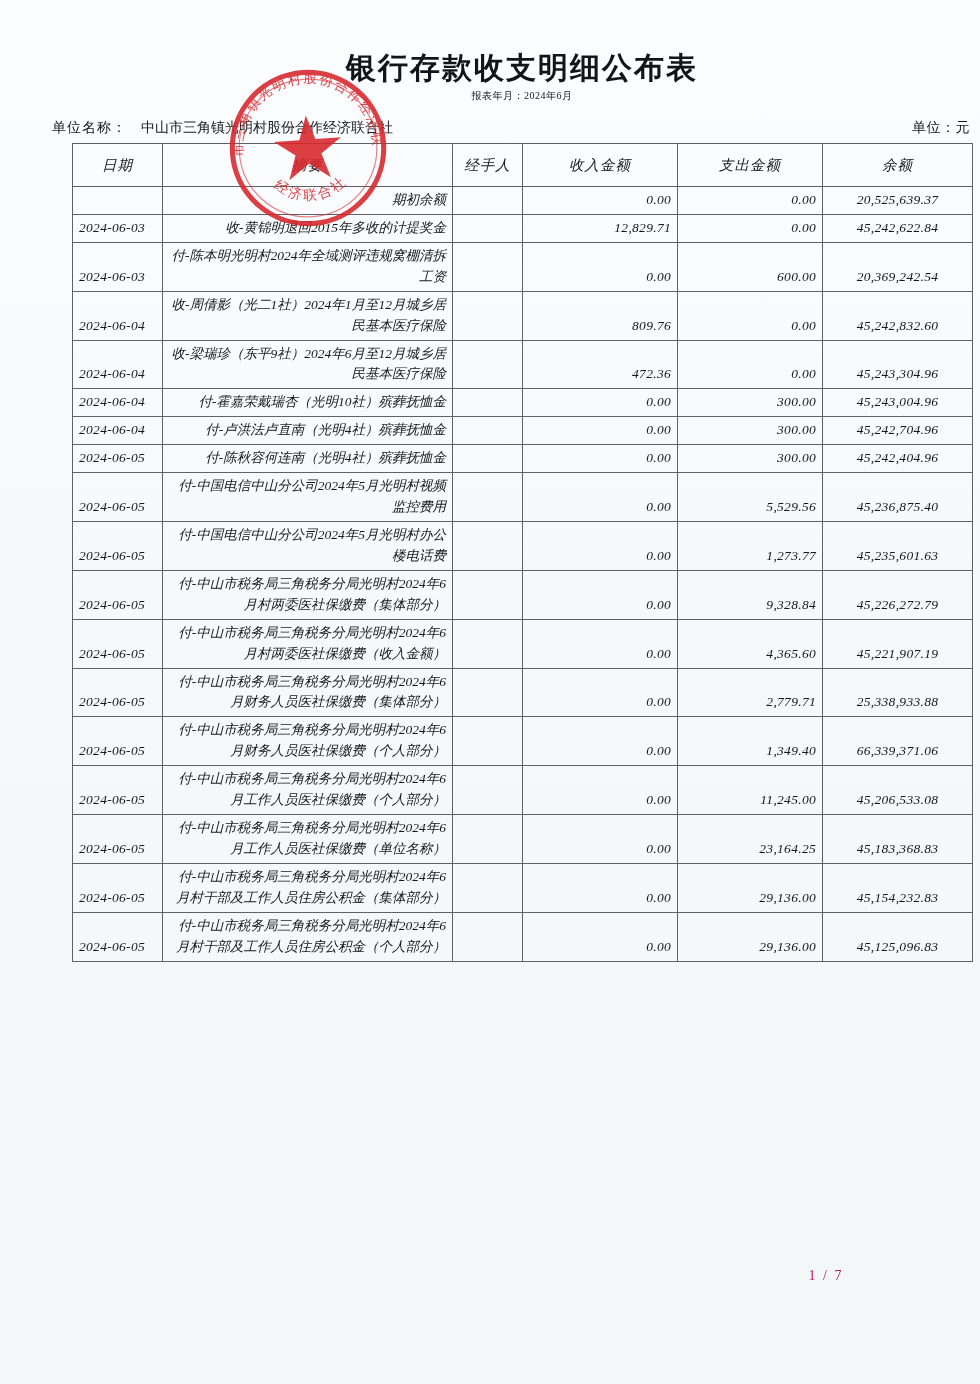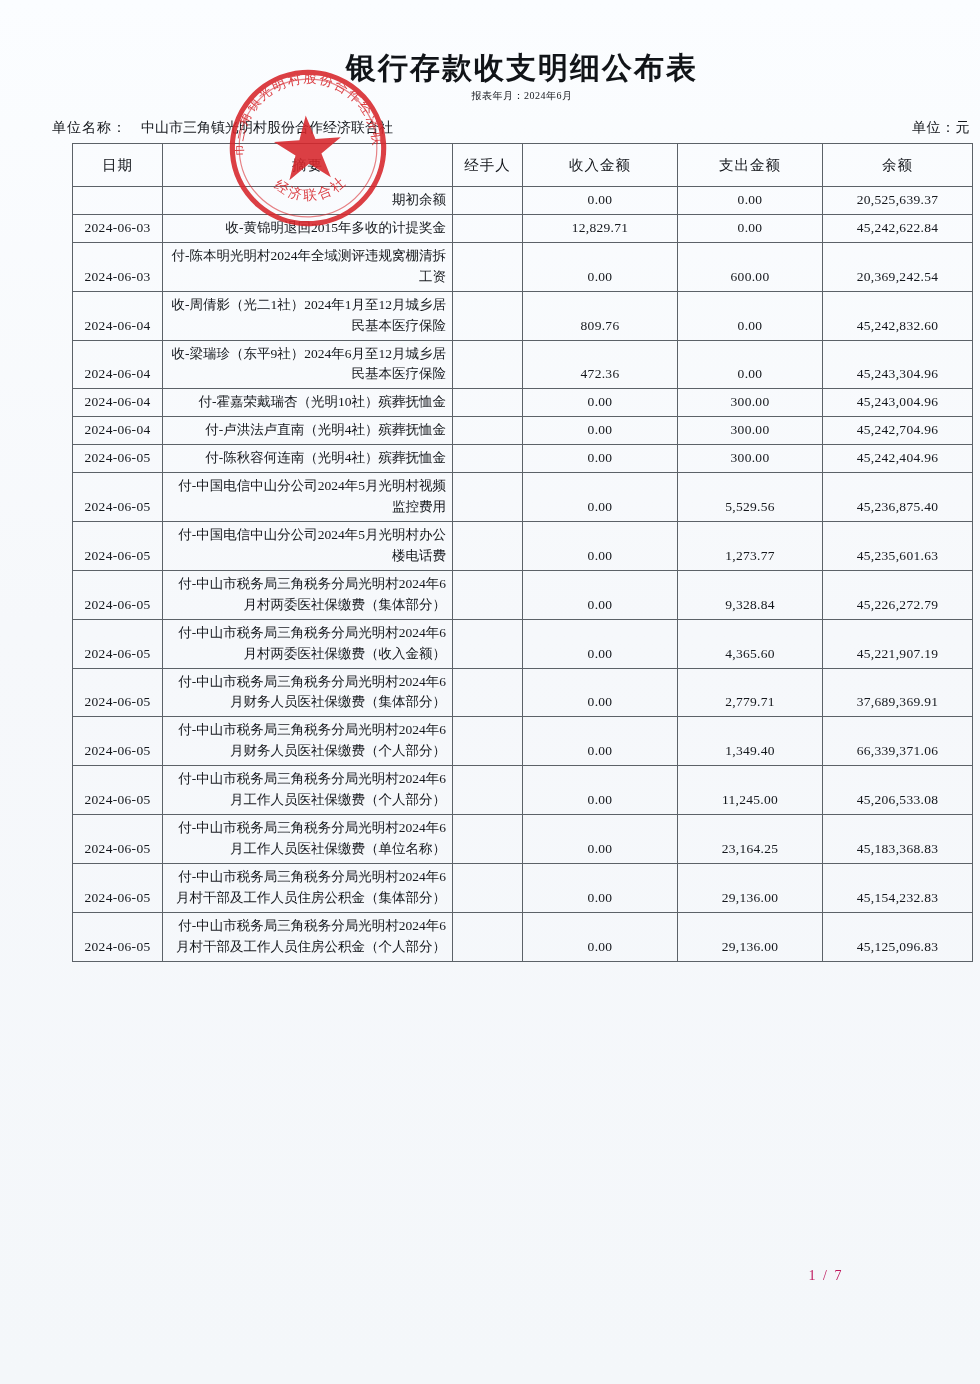--- a/index.html
+++ b/index.html
@@ -51,20 +51,21 @@
   .unit-name .val{margin-left:14px;}
   .currency-unit{white-space:nowrap;letter-spacing:.5px;}
 
   
   table.ledger{
     border-collapse:collapse;
     width:900px;
     margin:0 40px;
     table-layout:fixed;
     font-size:13.5px;
+    font-style:italic;
   }
   table.ledger td,table.ledger th{
     border:1px solid #5c6268;
     padding:3px 6px;
     vertical-align:bottom;
     line-height:1.55;
   }
   table.ledger thead th{
     text-align:center;
     vertical-align:middle;
@@ -73,24 +74,24 @@
     font-size:14.5px;
     letter-spacing:1px;
   }
   col.c-date{width:90px;}
   col.c-desc{width:290px;}
   col.c-handler{width:70px;}
   col.c-income{width:155px;}
   col.c-expense{width:145px;}
   col.c-balance{width:150px;}
 
-  td.date{text-align:center;vertical-align:middle;white-space:nowrap;letter-spacing:.3px;}
+  td.date{text-align:left;vertical-align:middle;white-space:nowrap;letter-spacing:.3px;}
   td.desc{text-align:right;vertical-align:top;padding-top:4px;word-break:break-all;}
   td.handler{text-align:center;}
-  td.num{text-align:center;white-space:nowrap;padding-right:7px;letter-spacing:.3px;}
+  td.num{text-align:right;white-space:nowrap;padding-right:7px;letter-spacing:.3px;}
   td.bal{text-align:center;white-space:nowrap;letter-spacing:.3px;}
 
   
   .page-footer{
     position:absolute;
     left:0;right:0;
     top:1268px;
     text-align:center;
     font-size:14px;
     letter-spacing:2px;
@@ -241,21 +242,21 @@
           <td class="num">0.00</td>
           <td class="num">4,365.60</td>
           <td class="bal">45,221,907.19</td>
         </tr>
         <tr>
           <td class="date">2024-06-05</td>
           <td class="desc">付-中山市税务局三角税务分局光明村2024年6月财务人员医社保缴费（集体部分）</td>
           <td class="handler"></td>
           <td class="num">0.00</td>
           <td class="num">2,779.71</td>
-          <td class="bal">37,689,369.91</td>
+          <td class="bal">25,338,933.88</td>
         </tr>
         <tr>
           <td class="date">2024-06-05</td>
           <td class="desc">付-中山市税务局三角税务分局光明村2024年6月财务人员医社保缴费（个人部分）</td>
           <td class="handler"></td>
           <td class="num">0.00</td>
           <td class="num">1,349.40</td>
           <td class="bal">66,339,371.06</td>
         </tr>
         <tr>

